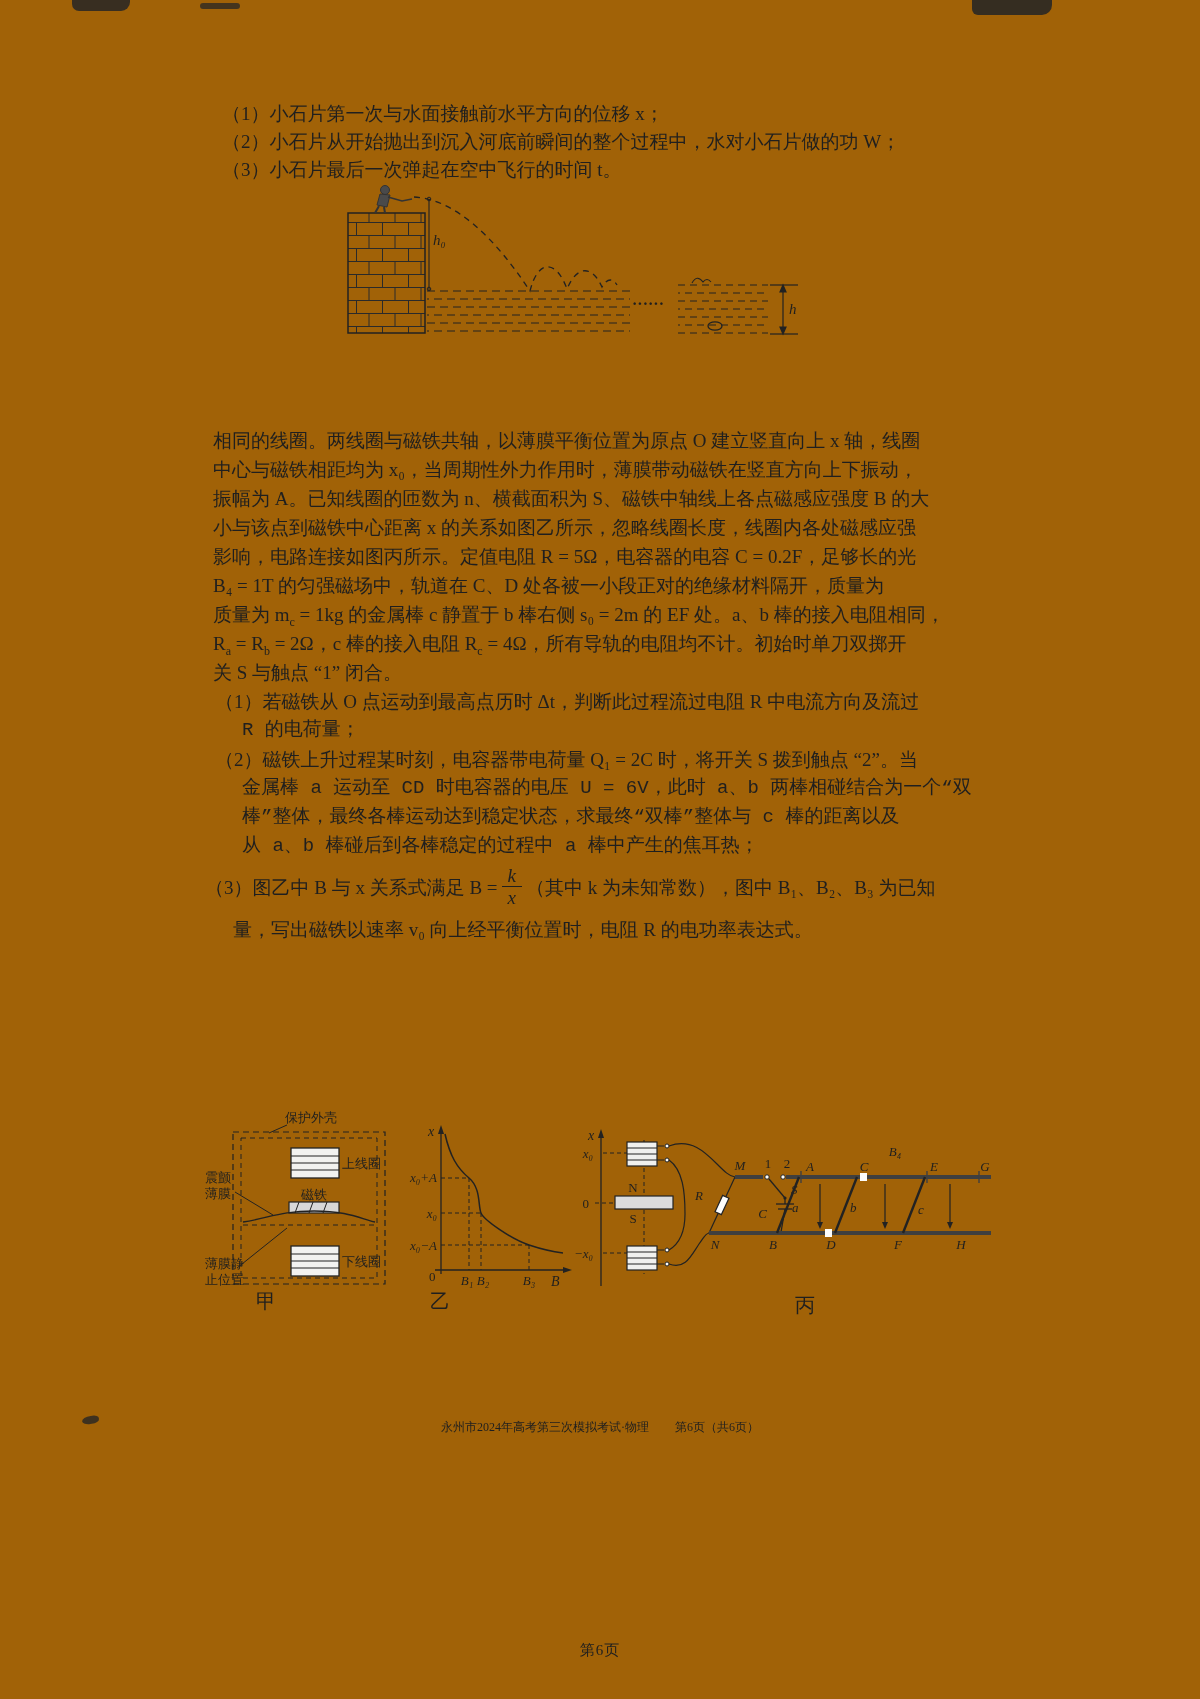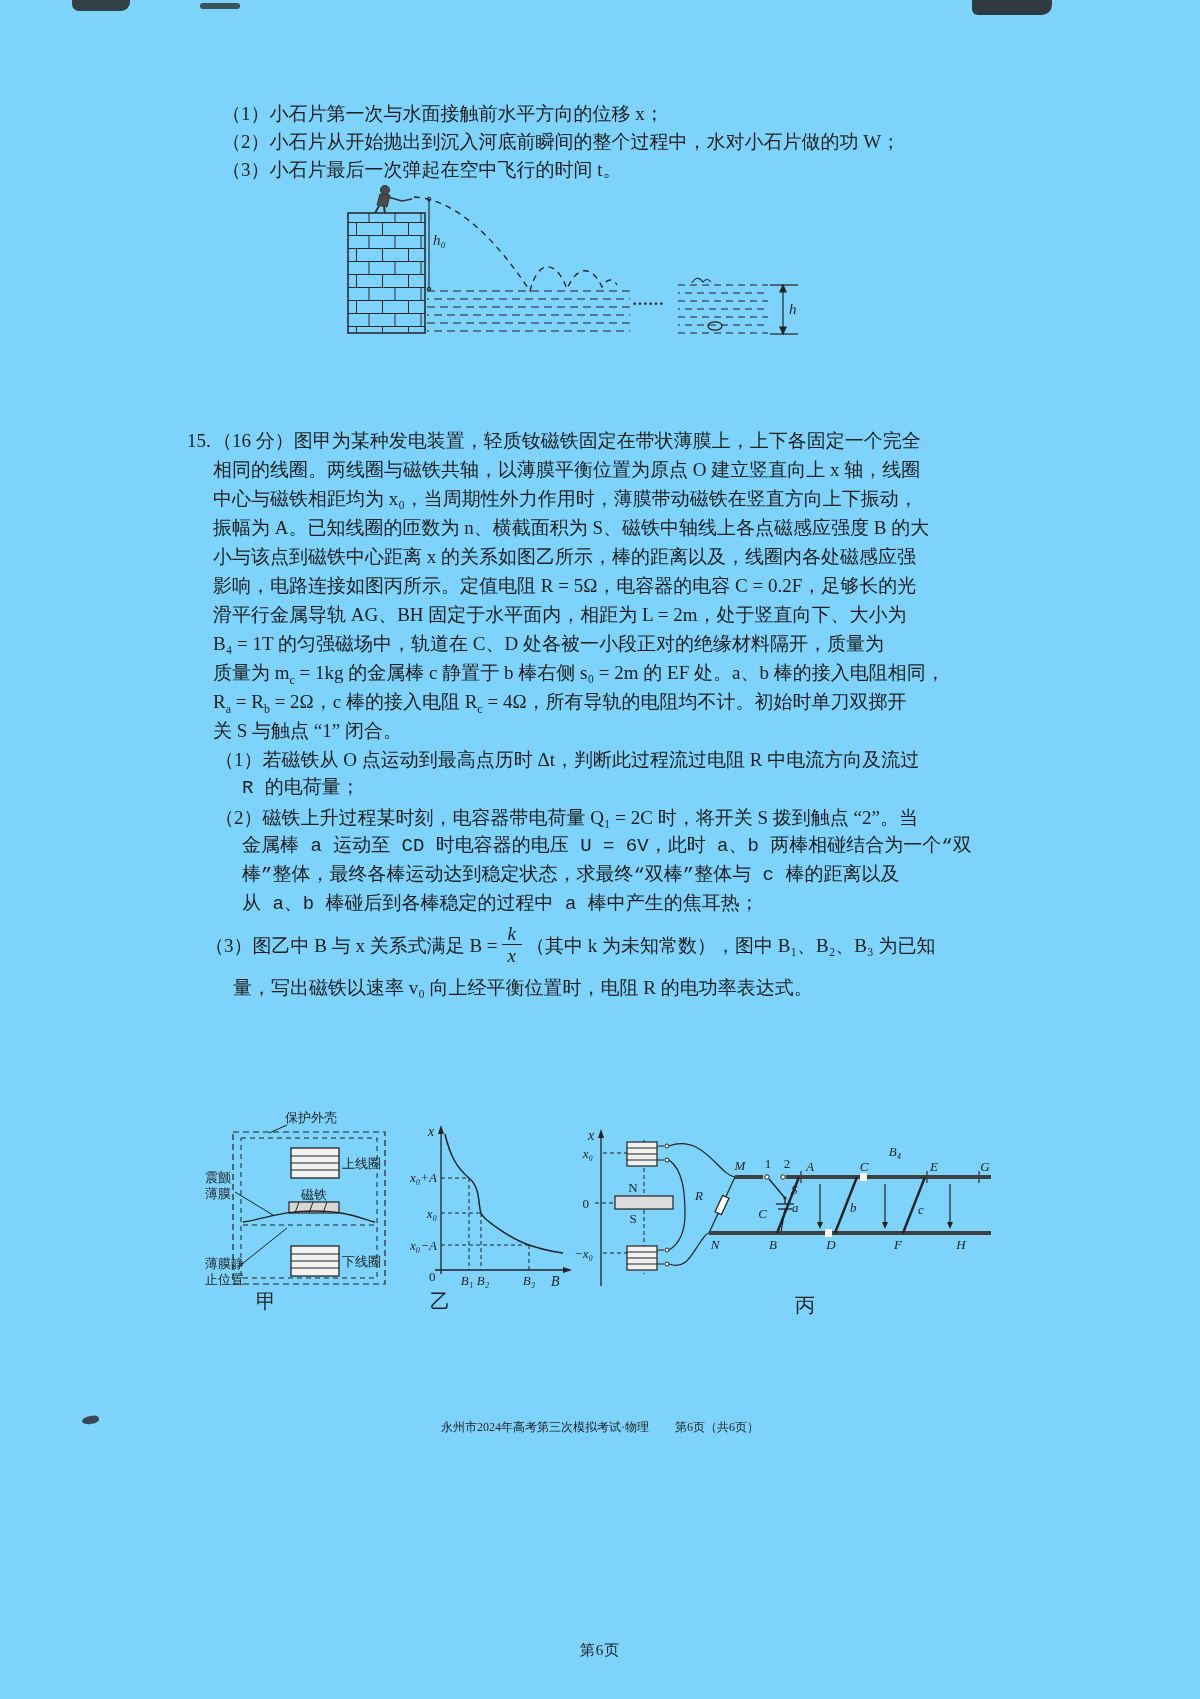--- a/index.html
+++ b/index.html
@@ -1,18 +1,18 @@
 <!DOCTYPE html>
 <html><head>
 <meta charset="utf-8">
 <style>
   html,body{margin:0;padding:0;background:#e8e8e6;}
   .page{
     position:relative;width:1200px;height:1699px;margin:0 auto;
-    background:#7dd3fc;color:#1f1f1f;overflow:hidden;
+    background:#a16207;color:#1f1f1f;overflow:hidden;
     font-family:"Liberation Serif","DejaVu Serif",serif;
   }
   .page *{box-sizing:border-box;}
   
   .artifact{position:absolute;background:#262626;}
   .art1{left:72px;top:0;width:58px;height:11px;border-radius:0 0 9px 7px;opacity:.85;}
   .art2{left:200px;top:3px;width:40px;height:6px;border-radius:3px;opacity:.75;}
   .art3{left:972px;top:0;width:80px;height:15px;border-radius:0 0 10px 6px;opacity:.88;}
   .art4{left:82px;top:1416px;width:17px;height:8px;border-radius:60% 40% 50% 50%;transform:rotate(-8deg);opacity:.8;}
   
@@ -114,27 +114,25 @@
       <line x1="440" y1="102" x2="468" y2="102"></line>
       <line x1="440" y1="151" x2="468" y2="151"></line>
       <line x1="453" y1="104" x2="453" y2="149"></line>
       <polygon points="453,102 450,109 456,109" fill="#222"></polygon>
       <polygon points="453,151 450,144 456,144" fill="#222"></polygon>
     </g>
     <text class="it" x="459" y="131" font-size="15">h</text>
   </svg>
 
   <div class="q15">
-    <div class="ln"><span class="qnum">15.</span><span>（16 分）图甲为某种发电装置，轻质钕磁铁固定在带状薄膜上，上下各固定一个完全</span></div>
     <div class="ln p26">相同的线圈。两线圈与磁铁共轴，以薄膜平衡位置为原点 O 建立竖直向上 x 轴，线圈</div>
     <div class="ln p26">中心与磁铁相距均为 x₀，当周期性外力作用时，薄膜带动磁铁在竖直方向上下振动，</div>
     <div class="ln p26">振幅为 A。已知线圈的匝数为 n、横截面积为 S、磁铁中轴线上各点磁感应强度 B 的大</div>
-    <div class="ln p26">小与该点到磁铁中心距离 x 的关系如图乙所示，棒的距离以及，线圈内各处磁感应强</div>
+    <div class="ln p26">小与该点到磁铁中心距离 x 的关系如图乙所示，忽略线圈长度，线圈内各处磁感应强</div>
     <div class="ln p26">影响，电路连接如图丙所示。定值电阻 R = 5Ω，电容器的电容 C = 0.2F，足够长的光</div>
-    <div class="ln p26">滑平行金属导轨 AG、BH 固定于水平面内，相距为 L = 2m，处于竖直向下、大小为</div>
     <div class="ln p26">B₄ = 1T 的匀强磁场中，轨道在 C、D 处各被一小段正对的绝缘材料隔开，质量为</div>
     <div class="ln p26">质量为 m<sub>c</sub> = 1kg 的金属棒 c 静置于 b 棒右侧 s₀ = 2m 的 EF 处。a、b 棒的接入电阻相同，</div>
     <div class="ln p26">R<sub>a</sub> = R<sub>b</sub> = 2Ω，c 棒的接入电阻 R<sub>c</sub> = 4Ω，所有导轨的电阻均不计。初始时单刀双掷开</div>
     <div class="ln p26">关 S 与触点 “1” 闭合。</div>
     <div class="ln p28">（1）若磁铁从 O 点运动到最高点历时 Δt，判断此过程流过电阻 R 中电流方向及流过</div>
     <div class="ln p55">R 的电荷量；</div>
     <div class="ln p28">（2）磁铁上升过程某时刻，电容器带电荷量 Q₁ = 2C 时，将开关 S 拨到触点 “2”。当</div>
     <div class="ln p55">金属棒 a 运动至 CD 时电容器的电压 U = 6V，此时 a、b 两棒相碰结合为一个“双</div>
     <div class="ln p55">棒”整体，最终各棒运动达到稳定状态，求最终“双棒”整体与 c 棒的距离以及</div>
     <div class="ln p55">从 a、b 棒碰后到各棒稳定的过程中 a 棒中产生的焦耳热；</div>

